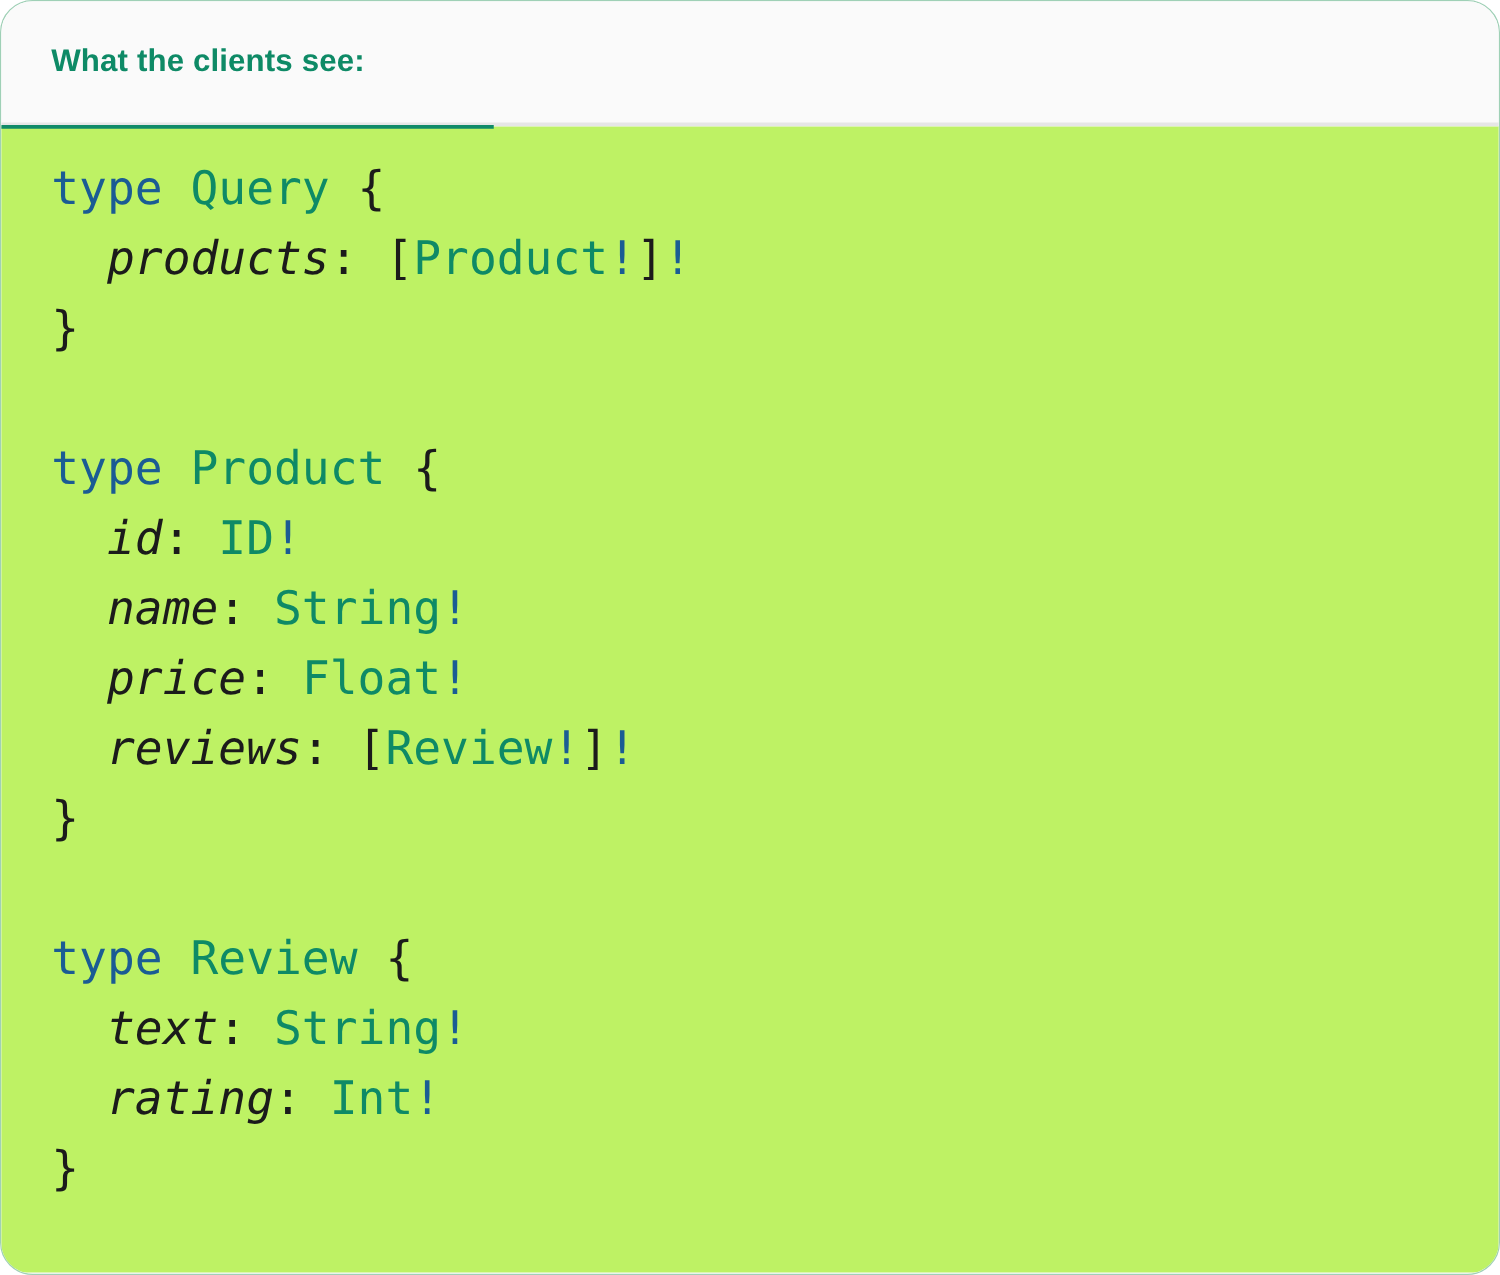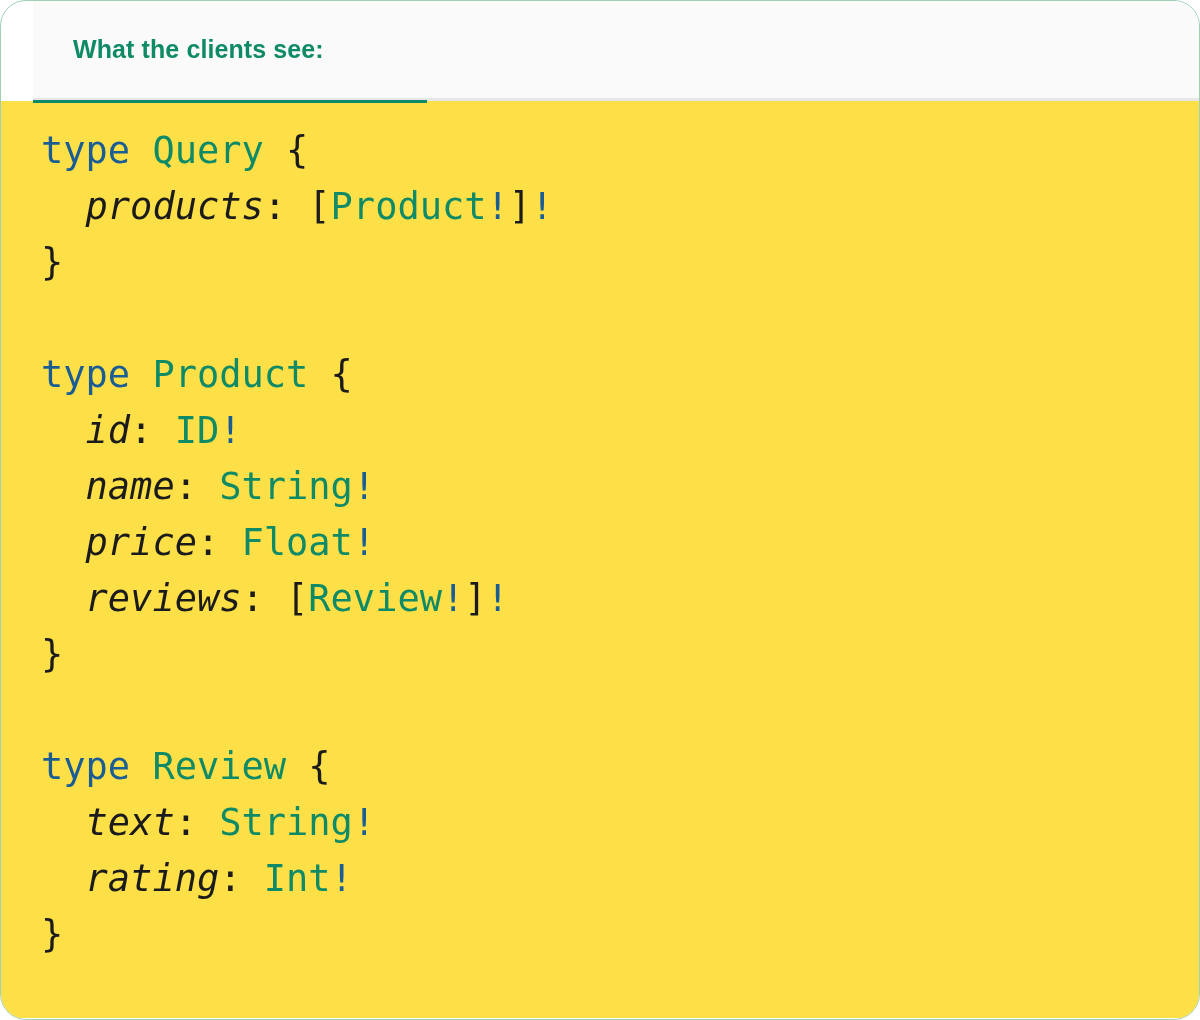--- a/index.html
+++ b/index.html
@@ -29,21 +29,20 @@
 
   
   .tabbar {
     position: relative;
     box-sizing: border-box;
     height: 100px;
     background: #fafafa;
     border-bottom: 3px solid #e6e6e6;
     display: flex;
     align-items: center;
-    margin-left: 32px;
   }
   .tab {
     box-sizing: border-box;
     height: 100px;
     width: 394px;
     display: flex;
     align-items: center;
     padding-left: 40px;
     position: relative;
     background: transparent;
@@ -61,21 +60,21 @@
     font-family: "Liberation Sans", sans-serif;
     font-size: 25px;
     font-weight: 600;
     letter-spacing: 0.1px;
     white-space: nowrap;
   }
 
   
   .code-body {
     box-sizing: border-box;
-    background: #fde047;
+    background: #bef264;
     padding: 22px 0 0 0;
     height: 917px;
   }
   pre.code {
     margin: 0;
     padding: 0 0 0 40px;
     font-family: "DejaVu Sans Mono", monospace;
     font-size: 37px;
     line-height: 56px;
     color: #1b1b1b;

